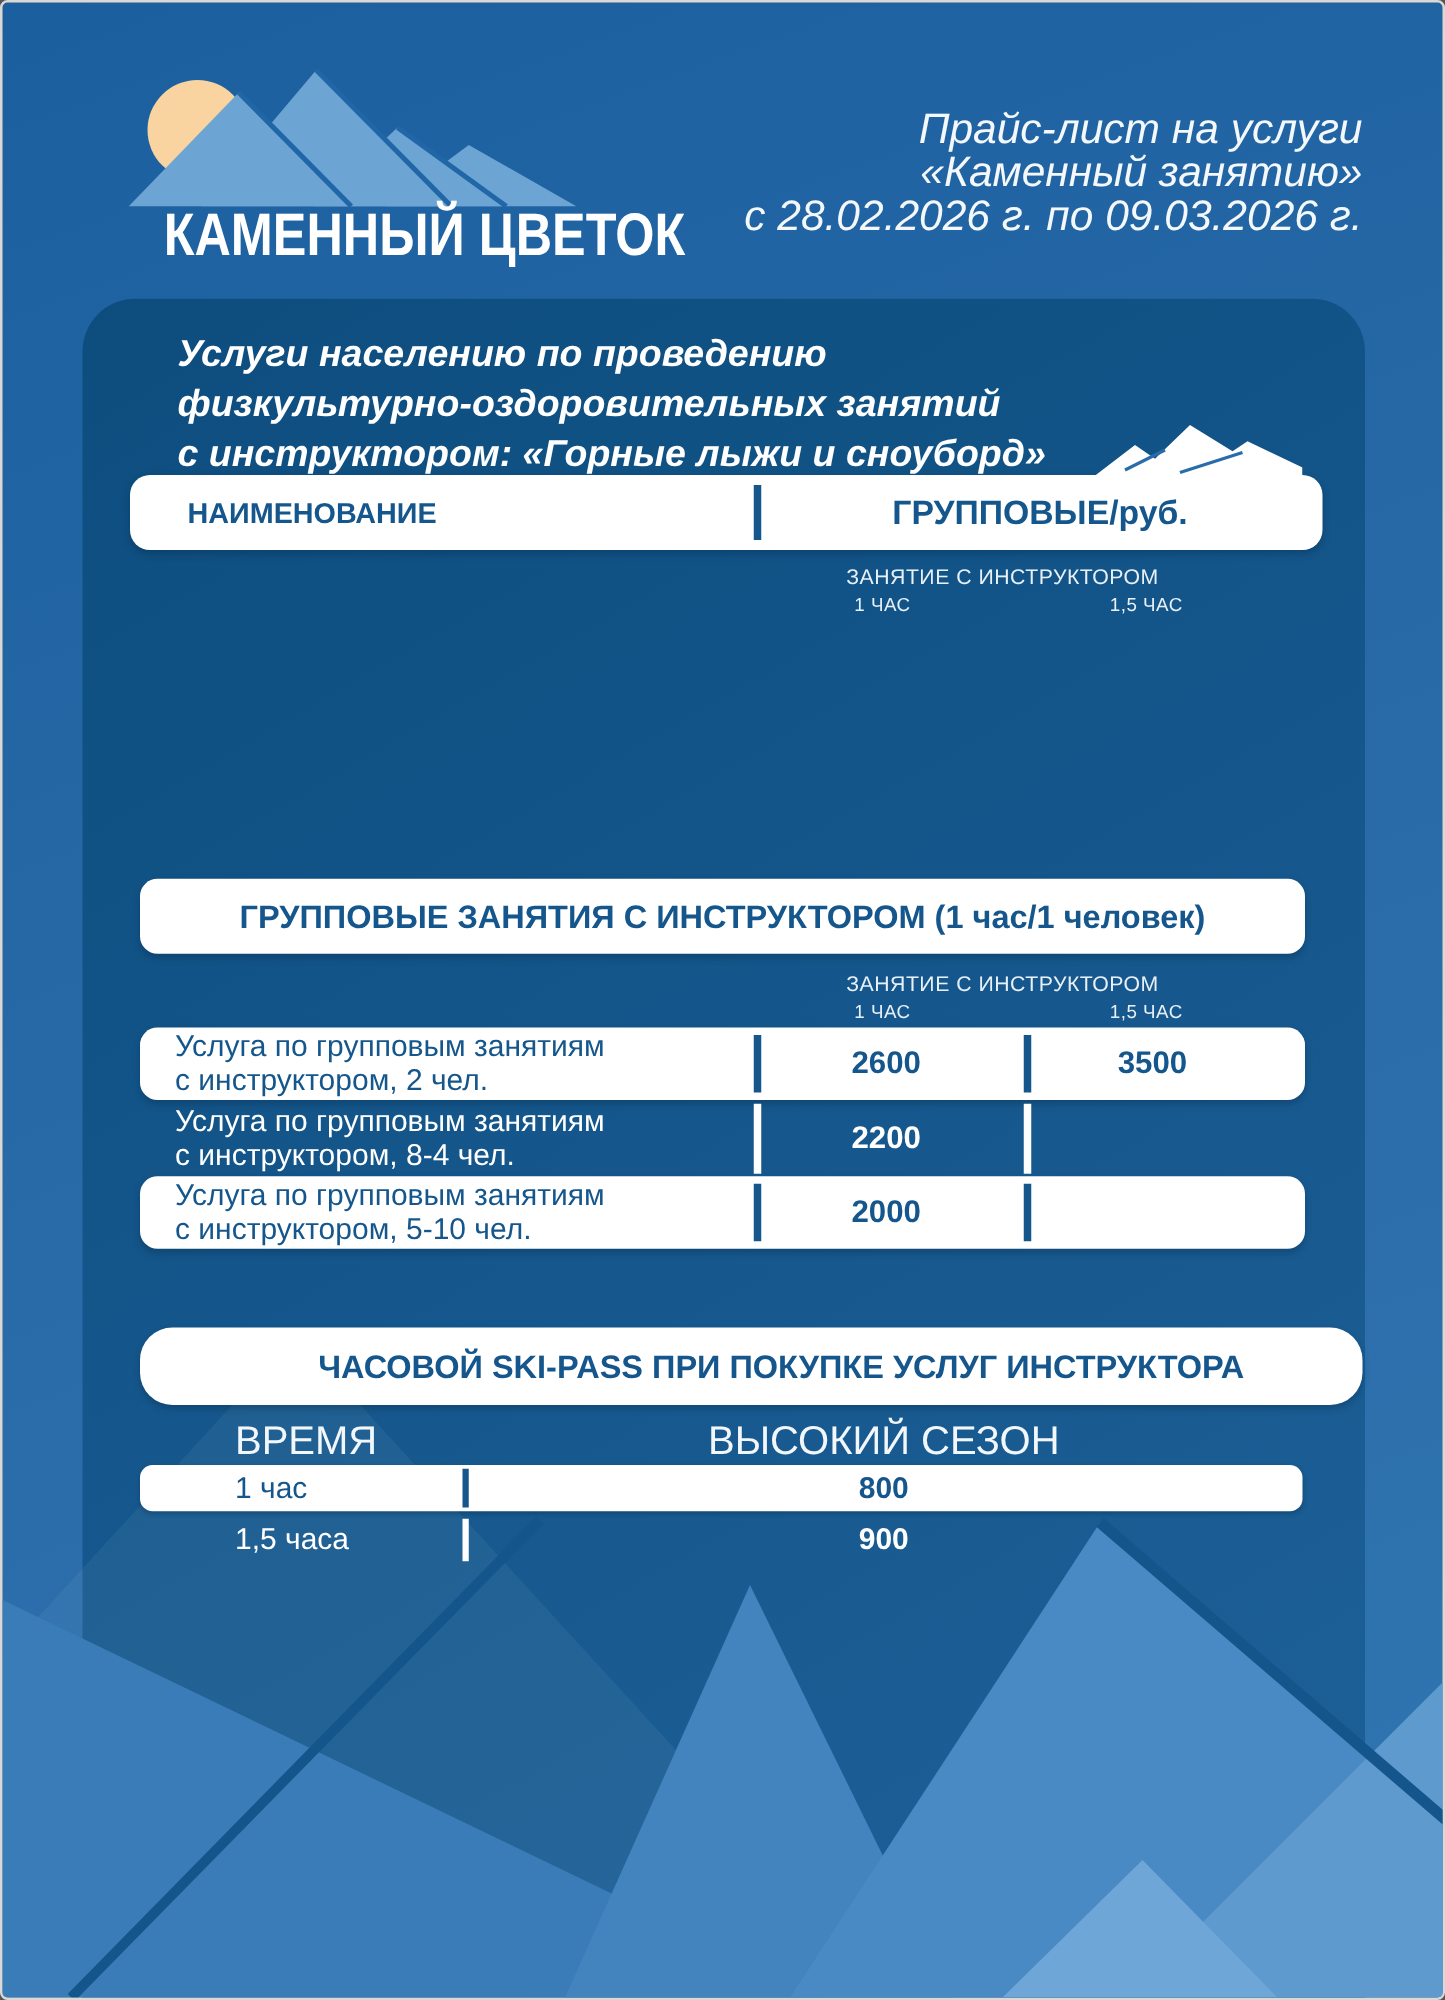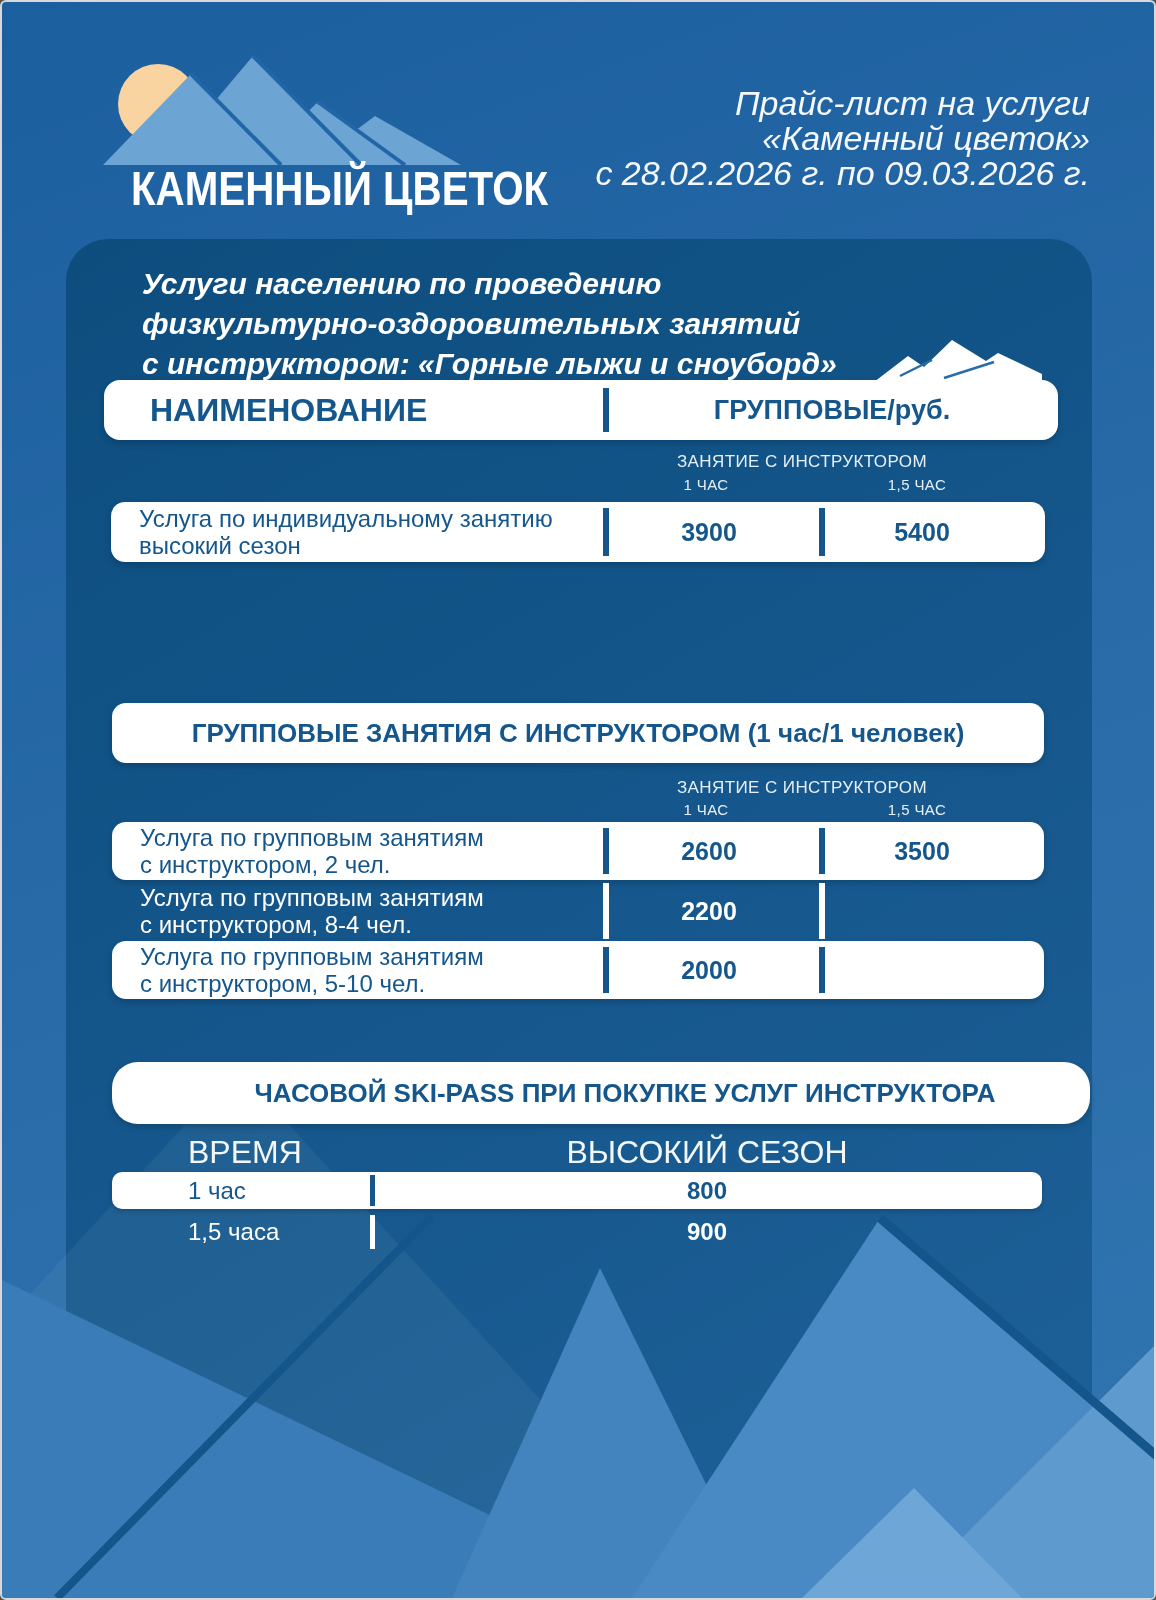--- a/index.html
+++ b/index.html
@@ -37,21 +37,21 @@
   .white-box{
     position:absolute;background:#ffffff;border-radius:16px;
     box-shadow:0 3px 6px rgba(2,30,55,.28);
   }
   .box-title{
     display:flex;align-items:center;justify-content:center;height:100%;
     color:#15578c;font-weight:bold;font-size:26px;text-align:center;
   }
   .colhead-left{
     position:absolute;left:46px;top:0;height:100%;display:flex;align-items:center;
-    color:#15578c;font-weight:bold;font-size:32px;
+    color:#15578c;font-weight:bold;font-size:23px;
   }
   .colhead-right{
     position:absolute;left:502px;right:0;top:0;height:100%;
     display:flex;align-items:center;justify-content:center;
     color:#15578c;font-weight:bold;font-size:27px;
   }
   .head-divider{position:absolute;left:499px;top:8px;bottom:8px;width:6px;background:#15578c;}
   .deco-mountain{position:absolute;right:16px;top:-44px;width:168px;height:46px;}
   .sub-note{
     position:absolute;color:#e8f0f7;font-size:17px;letter-spacing:.4px;text-align:center;
@@ -125,21 +125,21 @@
       <polygon points="206,113 272,64 358,113" fill="#6ca5d3"></polygon>
       <line x1="88" y1="22" x2="178" y2="113" stroke="#2166a7" stroke-width="4"></line>
       <line x1="150" y1="4" x2="258" y2="113" stroke="#2166a7" stroke-width="4"></line>
       <line x1="215" y1="50" x2="302" y2="113" stroke="#2166a7" stroke-width="4"></line>
     </svg>
     <div class="brand">КАМЕННЫЙ ЦВЕТОК</div>
   </div>
 
   <div class="note">
     <div>Прайс-лист на услуги</div>
-    <div>«Каменный цветок»</div>
+    <div>«Каменный занятию»</div>
     <div>с 28.02.2026 г. по 09.03.2026 г.</div>
   </div>
 
   <div class="intro">
     <div>Услуги населению по проведению</div>
     <div>физкультурно-оздоровительных занятий</div>
     <div>с инструктором: «Горные лыжи и сноуборд»</div>
   </div>
 
   <div class="white-box" style="left:102px;top:378px;width:954px;height:60px;">
@@ -150,30 +150,20 @@
     </svg>
     <div class="colhead-left">НАИМЕНОВАНИЕ</div>
     <div class="head-divider"></div>
     <div class="colhead-right">ГРУППОВЫЕ/руб.</div>
   </div>
 
   <div class="sub-note" style="left:600px;top:450px;width:400px;">ЗАНЯТИЕ С ИНСТРУКТОРОМ</div>
   <div class="sub-col" style="left:604px;top:474px;width:200px;">1 ЧАС</div>
   <div class="sub-col" style="left:820px;top:474px;width:190px;">1,5 ЧАС</div>
 
-  <div class="row" style="left:109px;top:500px;width:934px;height:60px;">
-    <div class="name">
-      <div>Услуга по индивидуальному занятию</div>
-      <div>высокий сезон</div>
-    </div>
-    <div class="divider" style="left:492px;"></div>
-    <div class="val c2a">3900</div>
-    <div class="divider" style="left:708px;"></div>
-    <div class="val c3a">5400</div>
-  </div>
 
   <div class="white-box" style="left:110px;top:701px;width:932px;height:60px;border-radius:14px;">
     <div class="box-title">ГРУППОВЫЕ ЗАНЯТИЯ С ИНСТРУКТОРОМ (1 час/1 человек)</div>
   </div>
 
   <div class="sub-note" style="left:600px;top:776px;width:400px;">ЗАНЯТИЕ С ИНСТРУКТОРОМ</div>
   <div class="sub-col" style="left:604px;top:799px;width:200px;">1 ЧАС</div>
   <div class="sub-col" style="left:820px;top:799px;width:190px;">1,5 ЧАС</div>
 
   <div class="row" style="left:110px;top:820px;width:932px;height:58px;">

